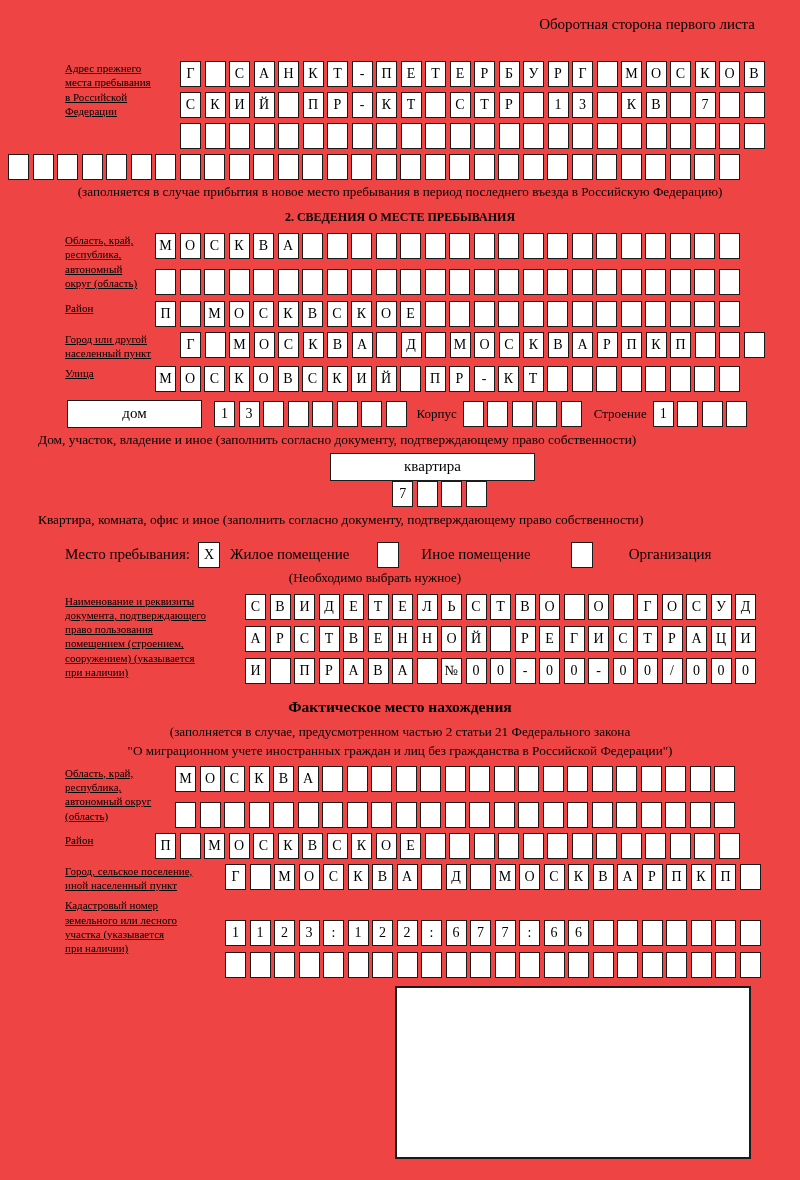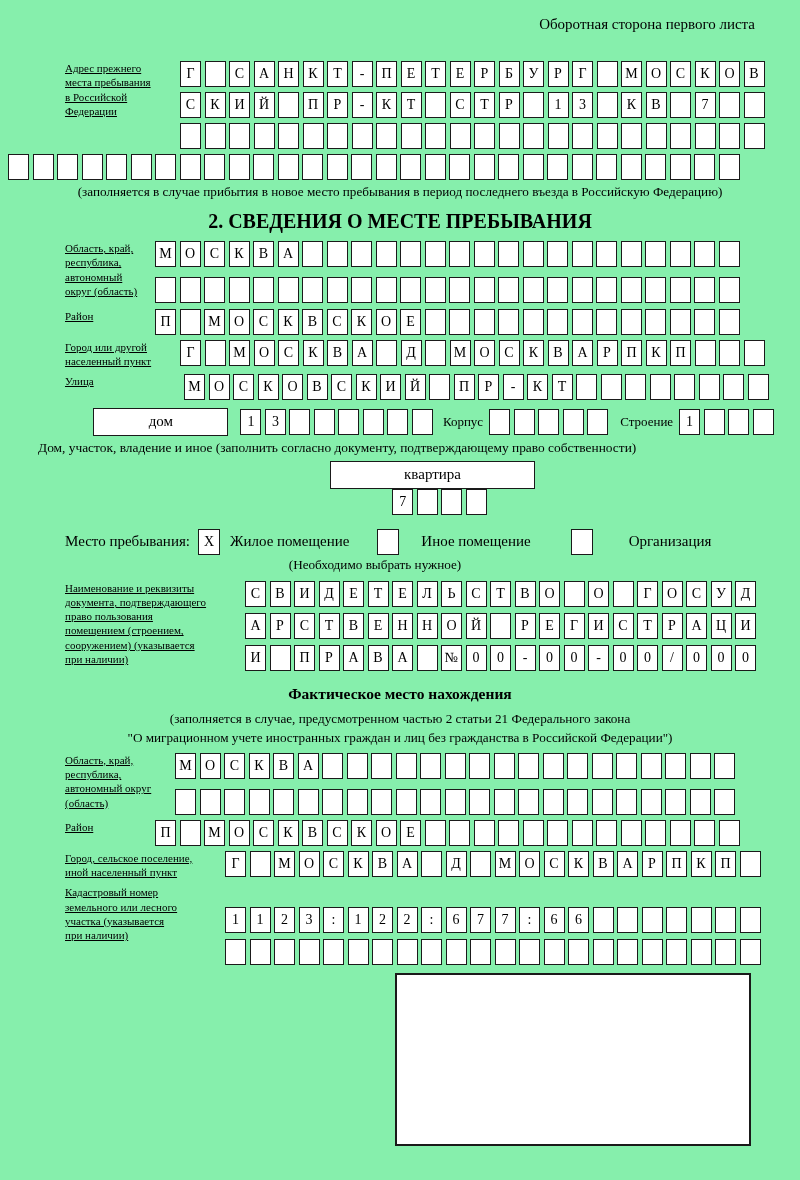--- a/index.html
+++ b/index.html
@@ -1,32 +1,32 @@
 <!DOCTYPE html>
 <html><head>
 <meta charset="utf-8">
 <style>
   html,body{margin:0;padding:0;background:#fff;}
   #page{
     width:800px;height:1180px;position:relative;overflow:hidden;
-    background:#86efac;color:#000;
+    background:#ef4444;color:#000;
     font-family:"Liberation Serif","DejaVu Serif",serif;
   }
   .hdr-note{ text-align:right; margin:16px 45px 0 0; font-size:15px; }
   .boxrow{ display:flex; gap:3.5px; }
   .cbox{
     box-sizing:border-box; flex:none; width:21px; height:26px;
     border:1.5px solid #1a1a1a; display:flex; align-items:center; justify-content:center;
     font-size:14px; background:#fff;
   }
   .rows-stack{ display:flex; flex-direction:column; gap:5px; }
   .field{ display:flex; align-items:flex-start; margin-left:65px; }
   .flabel{ font-size:11px; line-height:1.3; white-space:pre-line; flex:none;text-decoration:underline; }
   .caption{ font-size:13.2px; text-align:center; }
-  .sec-title{ font-size:20px; font-weight:bold; text-align:center; }
+  .sec-title{ font-size:12px; font-weight:bold; text-align:center; }
   .bigbox{
     box-sizing:border-box; border:1.6px solid #1a1a1a; height:28px;
     display:flex; align-items:center; justify-content:center; font-size:15px; background:#fff;
   }
   .inline-lbl{ font-size:13px; line-height:28px; }
   .chk{
     box-sizing:border-box; width:22px; height:26px; border:1.5px solid #1a1a1a;
     display:flex; align-items:center; justify-content:center; font-size:14px; background:#fff;
   }
   .stamp-rect{
@@ -279,21 +279,21 @@
         <span class="cbox">Р</span>
         <span class="cbox">П</span>
         <span class="cbox">К</span>
         <span class="cbox">П</span>
         <span class="cbox"></span>
         <span class="cbox"></span>
         <span class="cbox"></span>
       </div>
   </div>
 
-  <div class="field" style="margin-top:5px;gap:29px;">
+  <div class="field" style="margin-top:5px;">
     <div class="flabel" style="width:90px;">Улица</div>
     <div class="boxrow">
         <span class="cbox">М</span>
         <span class="cbox">О</span>
         <span class="cbox">С</span>
         <span class="cbox">К</span>
         <span class="cbox">О</span>
         <span class="cbox">В</span>
         <span class="cbox">С</span>
         <span class="cbox">К</span>
@@ -309,21 +309,21 @@
         <span class="cbox"></span>
         <span class="cbox"></span>
         <span class="cbox"></span>
         <span class="cbox"></span>
         <span class="cbox"></span>
         <span class="cbox"></span>
         <span class="cbox"></span>
       </div>
   </div>
 
-  <div style="display:flex;align-items:center;margin:8px 0 0 67px;justify-content:center;">
+  <div style="display:flex;align-items:center;margin:8px 0 0 67px;">
     <div class="bigbox" style="width:135px;">дом</div>
     <div class="boxrow" style="margin-left:12px;">
         <span class="cbox">1</span>
         <span class="cbox">3</span>
         <span class="cbox"></span>
         <span class="cbox"></span>
         <span class="cbox"></span>
         <span class="cbox"></span>
         <span class="cbox"></span>
         <span class="cbox"></span>
@@ -348,20 +348,21 @@
 
   <div style="display:flex;align-items:center;margin:5px 0 0 65px;flex-direction:column;">
     <div class="bigbox" style="width:205px;">квартира</div>
     <div class="boxrow" style="margin-left:14px;">
         <span class="cbox">7</span>
         <span class="cbox"></span>
         <span class="cbox"></span>
         <span class="cbox"></span>
       </div>
   </div>
+  <div class="caption" style="margin-top:5px;text-align:left;margin-left:38px;font-size:13.4px;">Квартира, комната, офис и иное (заполнить согласно документу, подтверждающему право собственности)</div>
 
   <div style="display:flex;align-items:center;margin:14px 0 0 65px;font-size:15px;">
     <span>Место пребывания:</span>
     <span class="chk" style="margin-left:8px;">X</span>
     <span style="margin-left:10px;">Жилое помещение</span>
     <span class="chk" style="margin-left:28px;"></span>
     <span style="margin-left:22px;">Иное помещение</span>
     <span class="chk" style="margin-left:40px;"></span>
     <span style="margin-left:36px;">Организация</span>
   </div>

